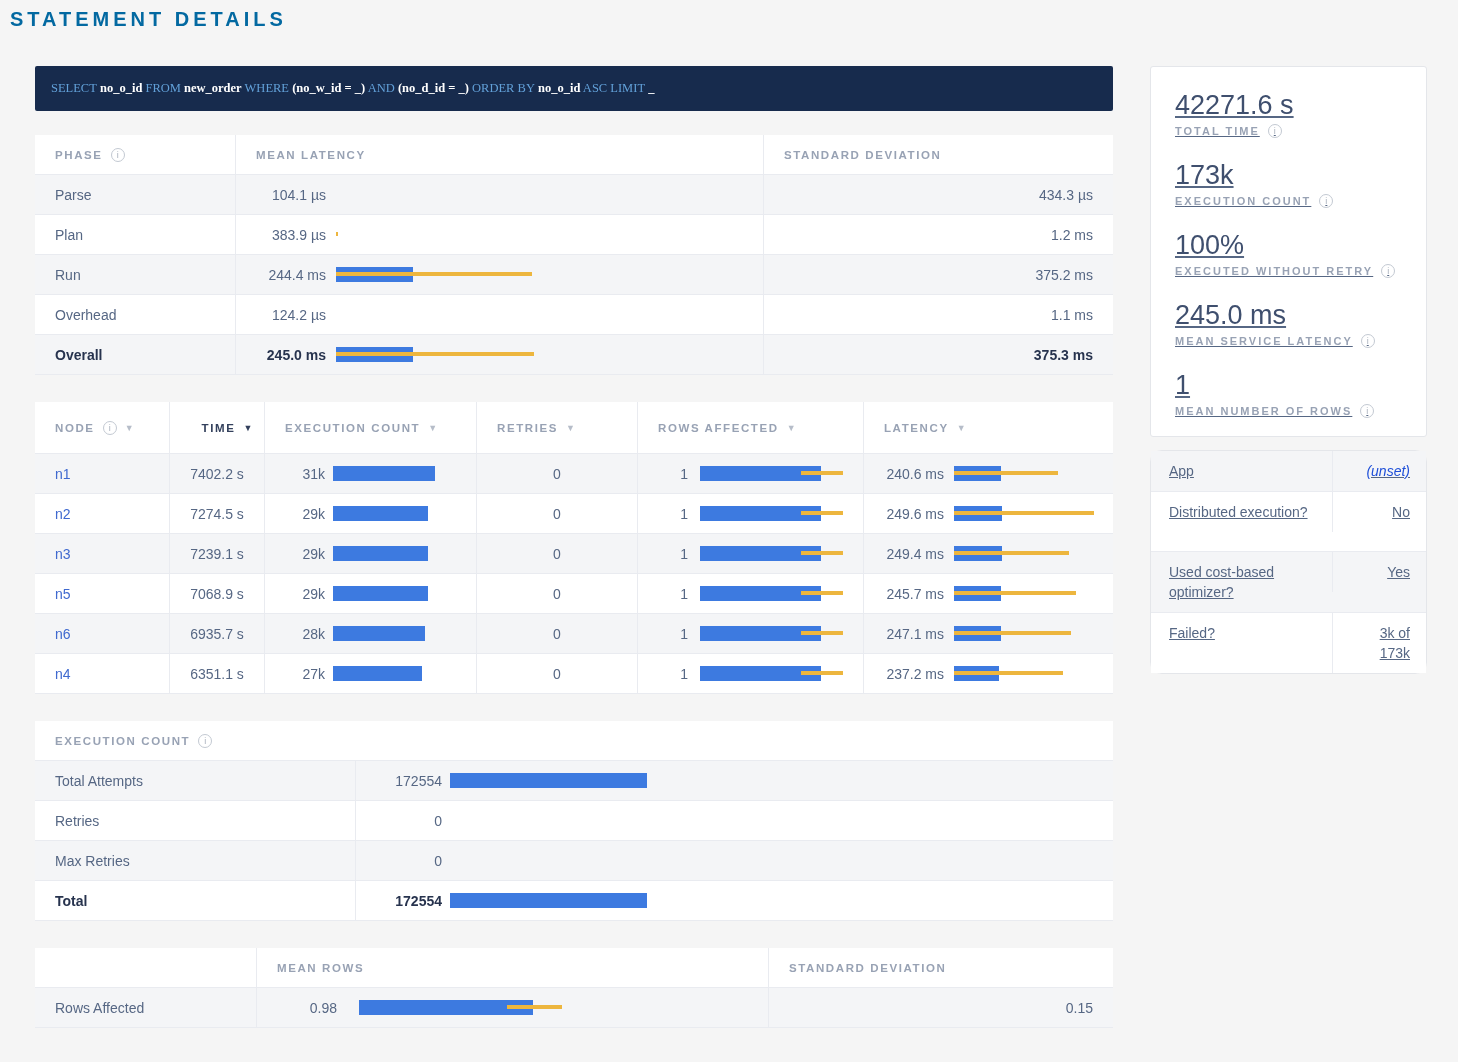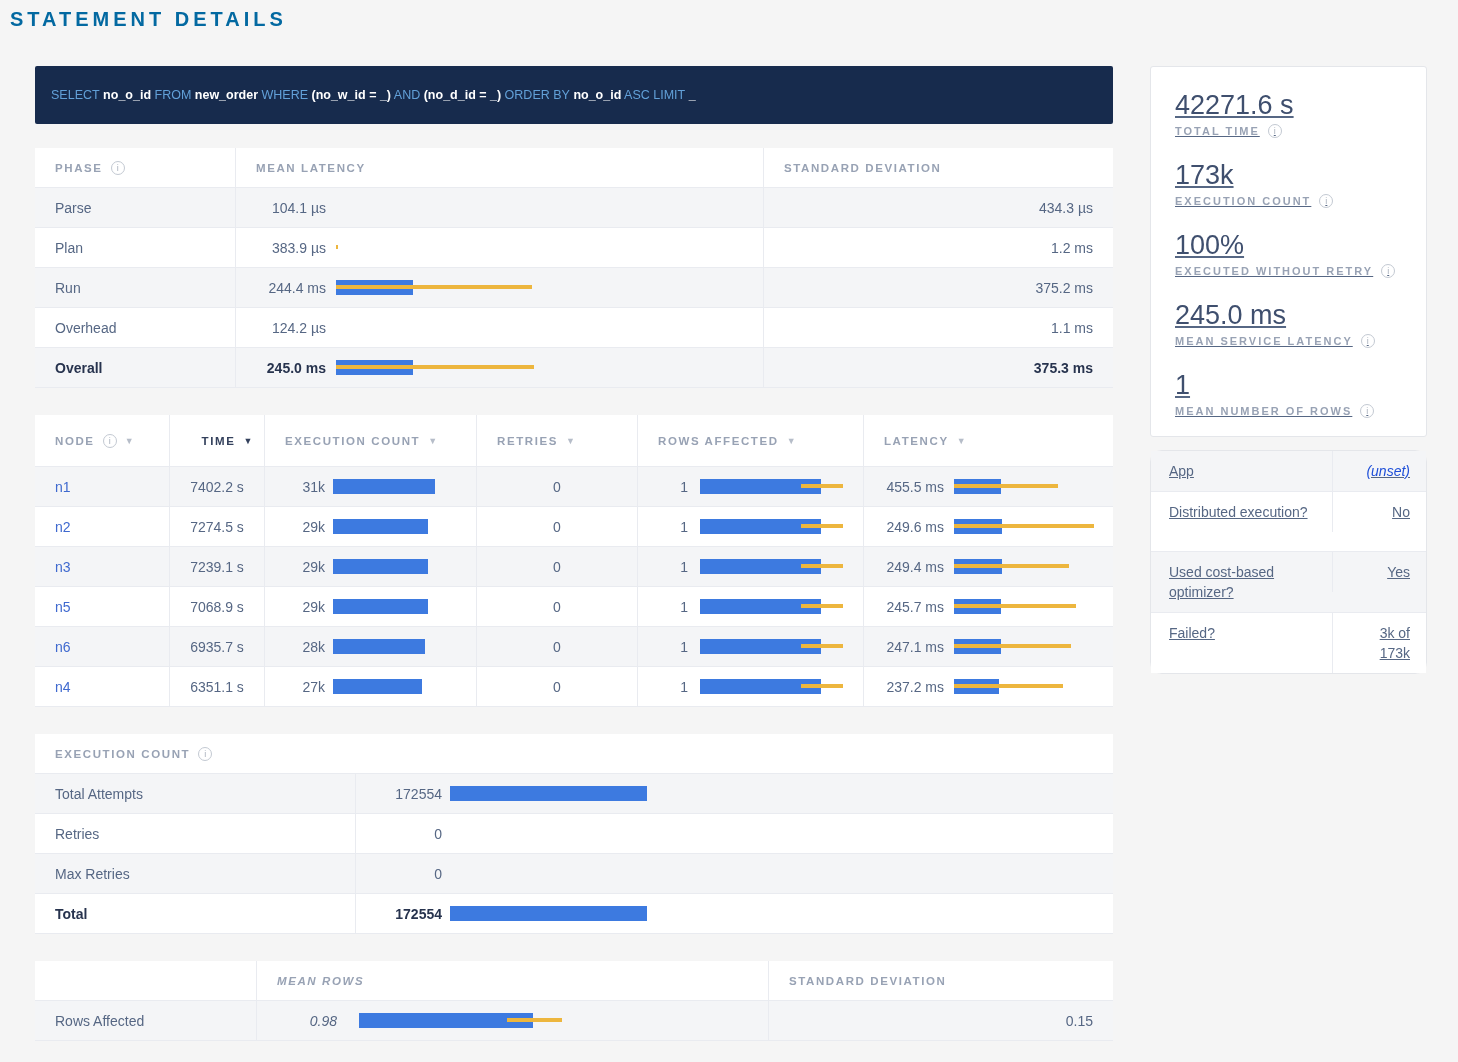--- a/index.html
+++ b/index.html
@@ -20,23 +20,23 @@
   .page-title{
     position:absolute;left:10px;top:8px;
     font-size:20px;font-weight:700;letter-spacing:4px;
     color:#0369a1;
   }
   .main-col{position:absolute;left:35px;top:66px;width:1078px;}
   .side-col{position:absolute;left:1150px;top:66px;width:277px;text-decoration:underline;}
 
   
   .sqlbox{
-    height:58px;background:var(--sql-background);border-radius:2px;
+    height:45px;background:var(--sql-background);border-radius:2px;
     display:flex;align-items:center;padding:0 16px;
-    font-family:Liberation Sans, sans-serif;
+    font-family:Liberation Serif, serif;
     font-size:12.5px;white-space:pre;text-align:center;
   }
   .sqlbox .kw{color:var(--sql-keyword);}
   .sqlbox .id{color:#ffffff;font-weight:700;}
 
   
   .tbl{background:#fff;width:100%;}
   .tr{display:flex;height:40px;border-bottom:1px solid var(--border);background:#fff;}
   .tr.stripe{background:var(--stripe);}
   .cell{display:flex;align-items:center;padding:0 0 0 20px;font-size:14px;color:var(--body-text);height:100%;}
@@ -94,21 +94,21 @@
   
   .exec{margin-top:27px;}
   .exec .title-row .cell{width:100%;}
   .exec .c1{width:320px;}
   .exec .c2{width:758px;}
   .exec .val{width:66px;margin-right:8px;}
 
   
   .rowsx{margin-top:27px;}
   .rowsx .c1{width:221px;}
-  .rowsx .c2{width:512px;font-style:italic;}
+  .rowsx .c2{width:512px;}
   .rowsx .c3{width:345px;}
   .rowsx .val{width:60px;margin-right:22px;text-align:right;}
 
   
   .stats{
     background:#fff;border:1px solid #e4e6ea;border-radius:3px;
     padding:22px 24px;height:371px;
   }
   .stat{margin-bottom:21px;}
   .stat .v{font-size:27px;color:#3f4f6e;line-height:32px;}
@@ -236,21 +236,21 @@
         </div>
       <div class="cell c4 center">0</div>
       <div class="cell c5">
           <span class="val rows-val">1</span>
           <span class="hbar">
             <i class="bb" style="width: 121px;"></i>
             <i class="yb" style="left: 101px; width: 42px;"></i>
           </span>
         </div>
       <div class="cell c6">
-          <span class="val lat-val">455.5 ms</span>
+          <span class="val lat-val">240.6 ms</span>
           <span class="hbar">
             <i class="bb" style="width: 47px;"></i>
             <i class="yb" style="left: 0px; width: 104px;"></i>
           </span>
         </div>
     </div>
     <div class="tr">
       <div class="cell c1">
           <a href="#">n2</a>
         </div>

